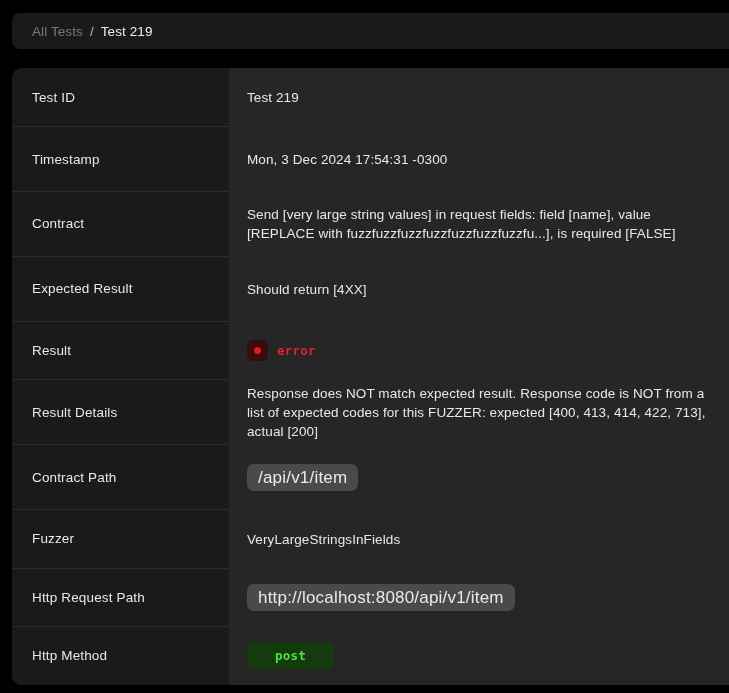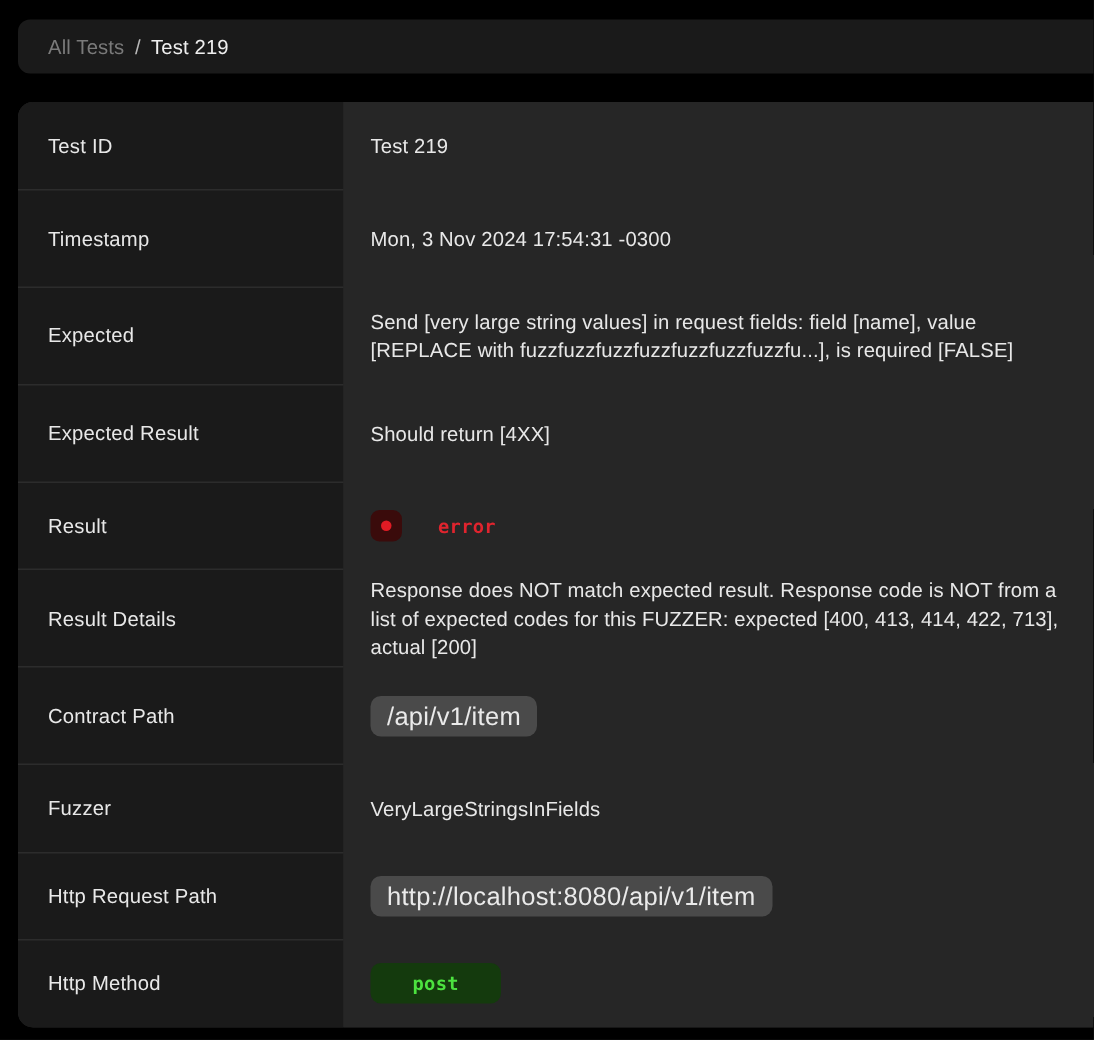--- a/index.html
+++ b/index.html
@@ -107,21 +107,21 @@
   
   .h-60  { height: 60px; }
   .h-66  { height: 66px; }
   .h-65  { height: 65px; }
   .h-59  { height: 59px; }
 
   
   .status-wrap {
     display: flex;
     align-items: center;
-    gap: 24px;
+    gap: 9px;
   }
   .status-icon {
     width: 21px;
     height: 21px;
     border-radius: 6px;
     background: #3a0b0b;
     display: flex;
     align-items: center;
     justify-content: center;
     flex: 0 0 auto;
@@ -175,38 +175,38 @@
     <span class="crumb-root">All Tests</span>
     <span class="crumb-sep">/</span>
     <span class="crumb-current">Test 219</span>
   </div>
 
   <div class="detail-card">
 
     <div class="label-col">
       <div class="label-cell h-60">Test ID</div>
       <div class="label-cell h-66">Timestamp</div>
-      <div class="label-cell h-65">Expected</div>
+      <div class="label-cell h-65">Contract</div>
       <div class="label-cell h-66">Expected Result</div>
       <div class="label-cell h-59">Result</div>
       <div class="label-cell h-66">Result Details</div>
       <div class="label-cell h-66">Contract Path</div>
       <div class="label-cell h-59">Fuzzer</div>
       <div class="label-cell h-59">Http Request Path</div>
       <div class="label-cell h-59">Http Method</div>
     </div>
 
     <div class="value-col">
 
       <div class="value-cell h-60">
         <span class="value-text">Test 219</span>
       </div>
 
       <div class="value-cell h-66">
-        <span class="value-text">Mon, 3 Nov 2024 17:54:31 -0300</span>
+        <span class="value-text">Mon, 3 Dec 2024 17:54:31 -0300</span>
       </div>
 
       <div class="value-cell h-65">
         <span class="value-text">Send [very large string values] in request fields: field [name], value [REPLACE with fuzzfuzzfuzzfuzzfuzzfuzzfuzzfu...], is required [FALSE]</span>
       </div>
 
       <div class="value-cell h-66">
         <span class="value-text">Should return [4XX]</span>
       </div>
 

